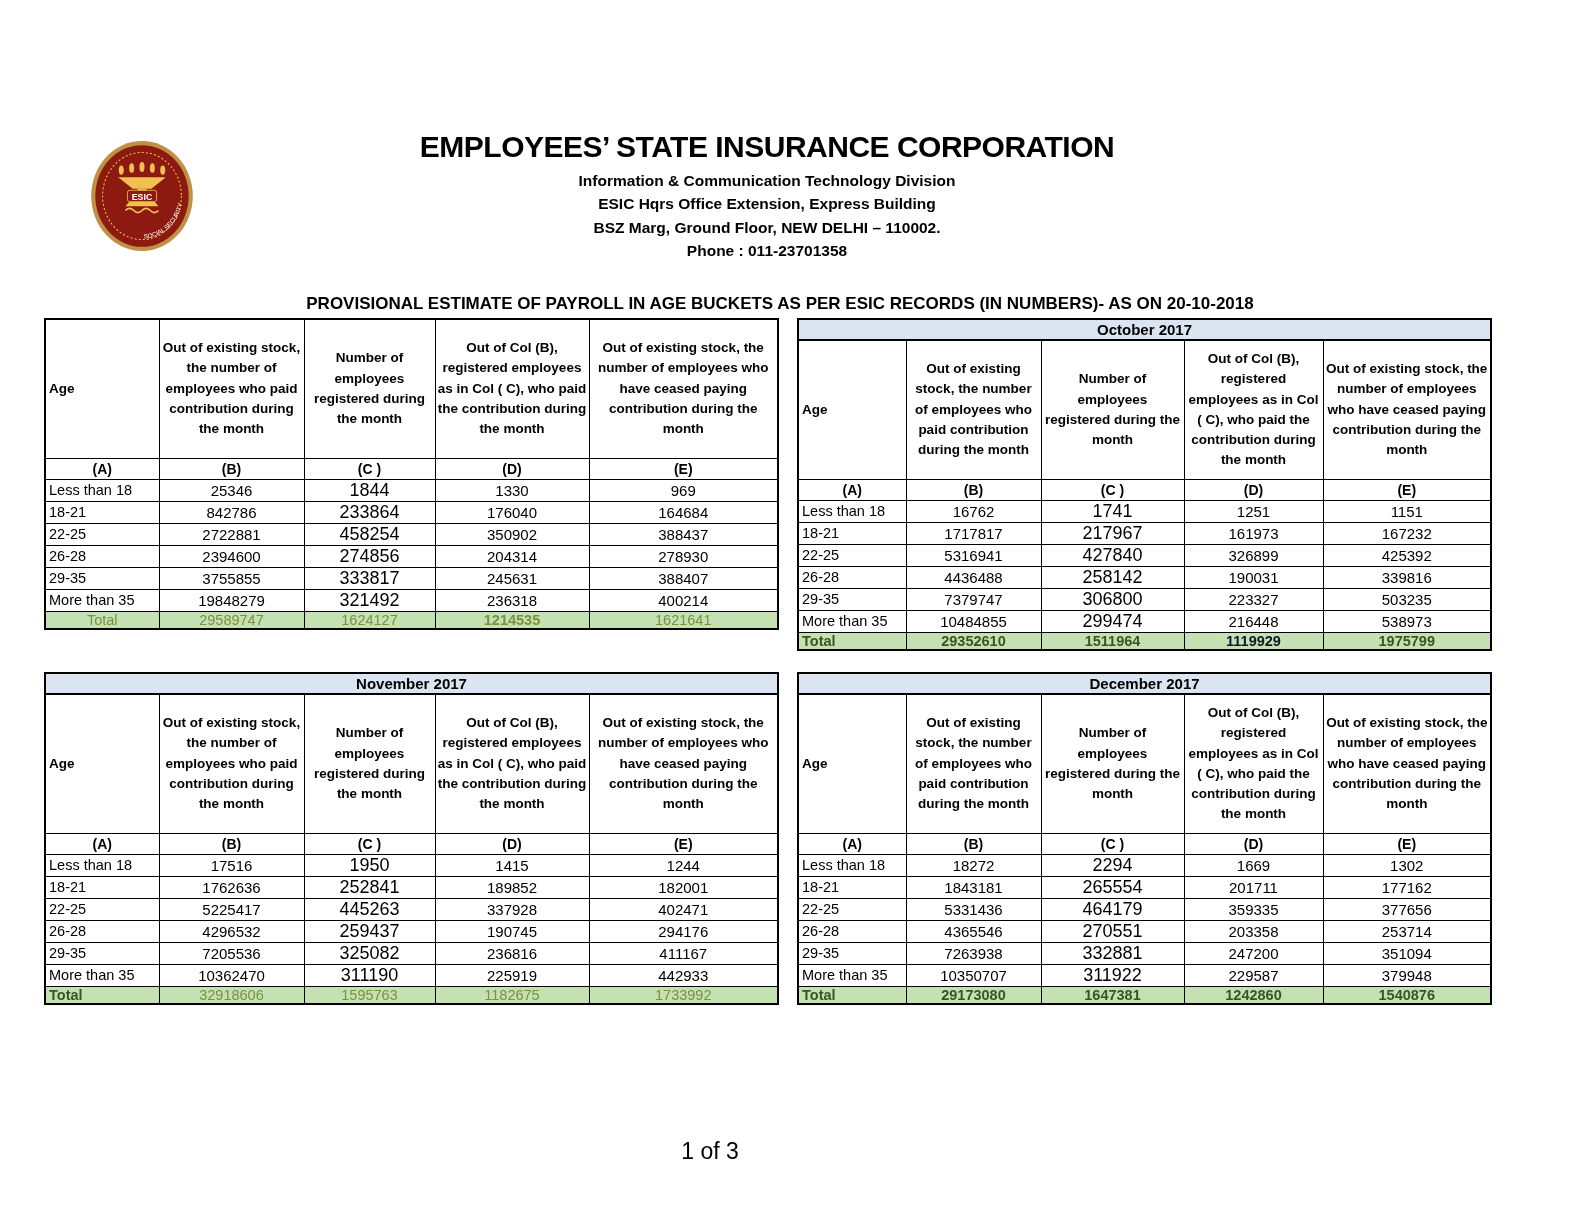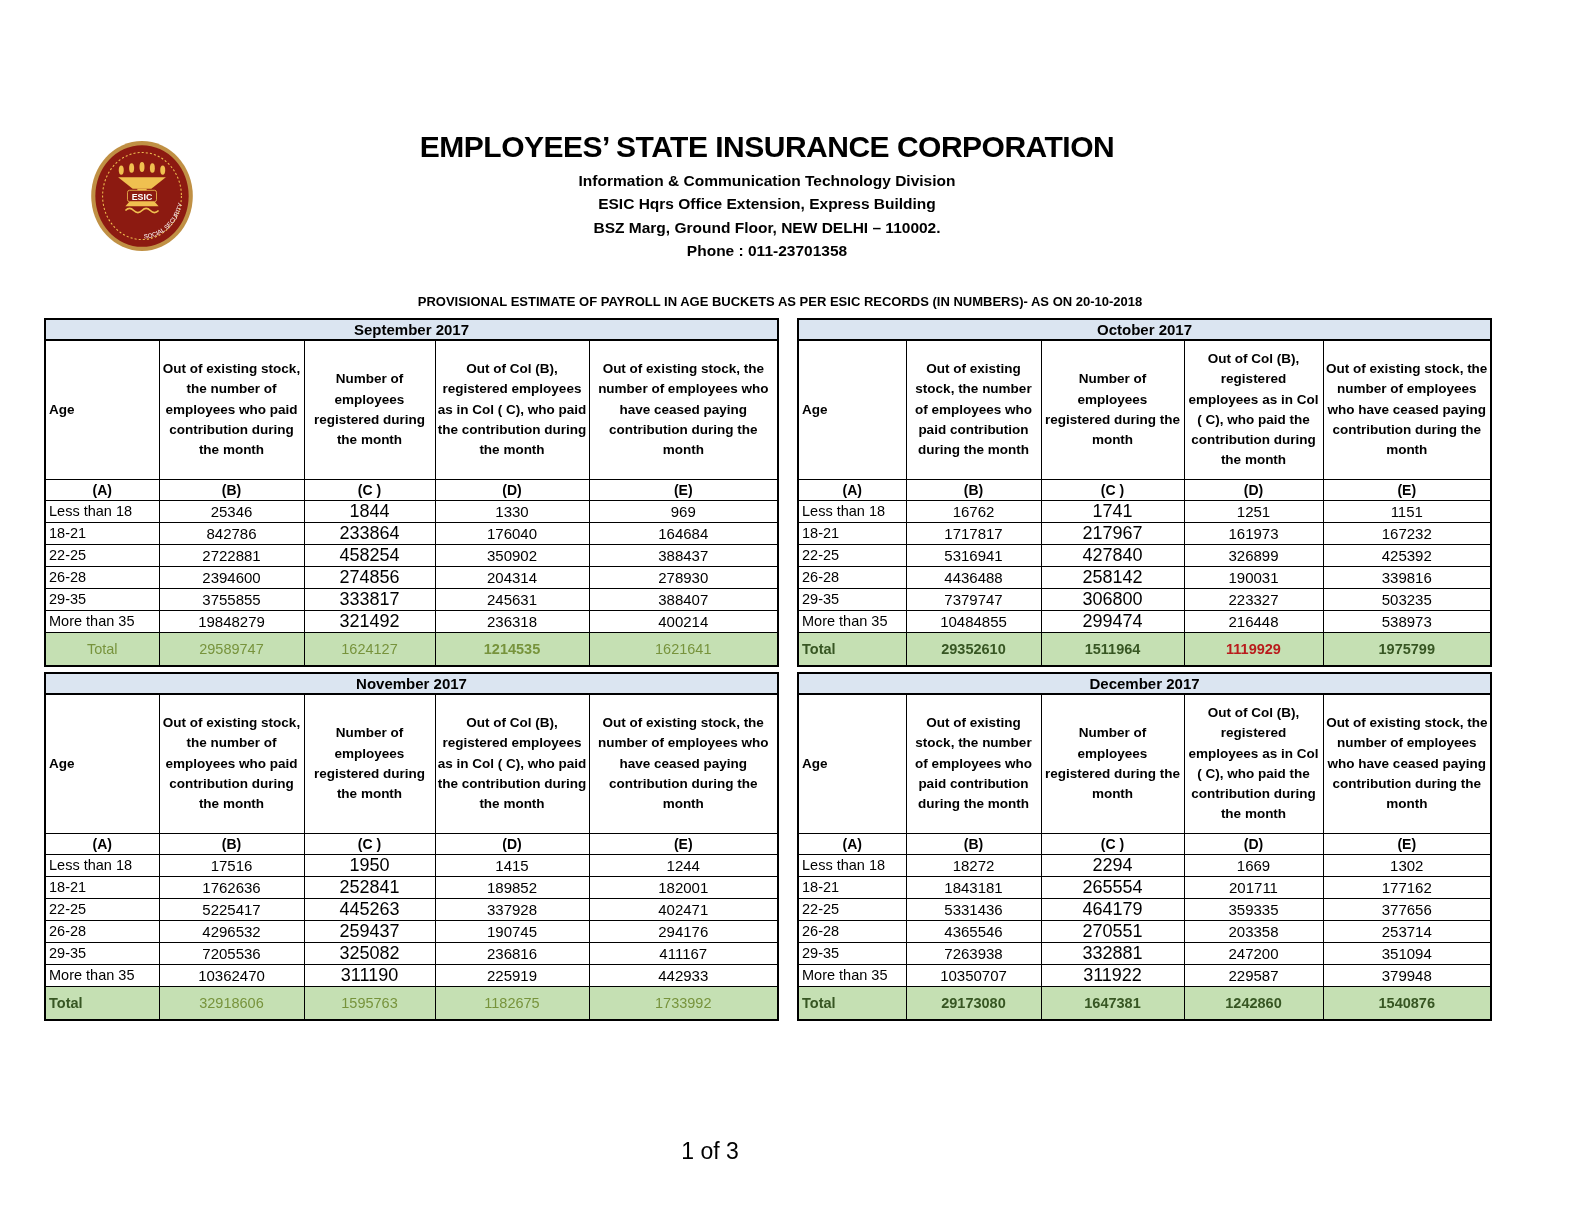--- a/index.html
+++ b/index.html
@@ -6,42 +6,42 @@
   html,body { width:1584px; height:1224px; background:#ffffff;
               font-family:"Liberation Sans", sans-serif; color:#000; }
   #page { position:relative; width:1584px; height:1224px; background:#fff; overflow:hidden; }
 
   
   #logo { position:absolute; left:90px; top:140px; width:104px; height:112px; }
   .hdr { position:absolute; left:0; width:1534px; text-align:center; }
   #title        { top:130px; font-size:30px; font-weight:bold; letter-spacing:-0.5px; }
   .sub          { font-size:15.5px; font-weight:bold; }
   #sub0 { top:172px; } #sub1 { top:195px; } #sub2 { top:219px; } #sub3 { top:242px; }
-  #rept { top:294px; font-size:13px; font-weight:bold; width:1560px; }
+  #rept { top:294px; font-size:17px; font-weight:bold; width:1560px; }
 
   
   table.month-table { position:absolute; border-collapse:collapse; table-layout:fixed;
                       border:2px solid #000; background:#fff; }
   #t0 { left:44px;  top:318px; width:733px; }
   #t1 { left:797px; top:318px; width:693px; }
   #t2 { left:44px;  top:672px; width:733px; }
   #t3 { left:797px; top:672px; width:693px; }
 
   .month-table td { border:1px solid #000; overflow:hidden; }
 
   tr.r-month td { height:21px; background:var(--month-bg,#dbe5f1); text-align:center;
                   font-size:15px; font-weight:bold; border-bottom:2px solid #000; }
   tr.r-head td  { height:139px; font-size:13.5px; font-weight:bold; text-align:center;
                   vertical-align:middle; line-height:1.5; padding:0 2px; }
   tr.r-head td.age-h { text-align:left; padding-left:3px; }
   tr.r-letters td { height:21px; font-size:14px; font-weight:bold; text-align:center; }
   tr.r-data td  { height:22px; font-size:15px; text-align:center; }
   tr.r-data td.age { text-align:left; font-size:14.5px; padding-left:3px; }
   tr.r-data td.c-col { font-size:18px; }
-  tr.r-total td { height:34px; background:var(--total-bg,#c5e0b3); font-size:14.5px;
+  tr.r-total td { height:17px; background:var(--total-bg,#c5e0b3); font-size:14.5px;
                   text-align:center; }
   tr.r-total td.t-label-left { text-align:left; padding-left:3px; }
 
   
   .t-left  col.c0{width:114px;} .t-left  col.c1{width:145px;} .t-left  col.c2{width:131px;}
   .t-left  col.c3{width:154px;} .t-left  col.c4{width:189px;}
   .t-right col.c0{width:108px;} .t-right col.c1{width:135px;} .t-right col.c2{width:143px;}
   .t-right col.c3{width:139px;} .t-right col.c4{width:168px;}
 
   
@@ -89,23 +89,20 @@
 
   <table id="t0" class="month-table t-left">
       <colgroup>
         <col class="c0">
         <col class="c1">
         <col class="c2">
         <col class="c3">
         <col class="c4">
       </colgroup>
       <tbody>
-        <tr class="r-month">
-          <td colspan="5">September 2017</td>
-        </tr>
         <tr class="r-head">
           <td class="age-h">Age</td>
           <td>Out of existing stock, the number of employees who paid contribution during the month</td>
           <td>Number of employees registered during the month</td>
           <td>Out of Col (B), registered employees as in Col ( C), who paid the contribution during the month</td>
           <td>Out of existing stock, the number of employees who have ceased paying contribution during the month</td>
         </tr>
         <tr class="r-letters">
           <td>(A)</td>
           <td>(B)</td>
@@ -229,21 +226,21 @@
           <td class="age">More than 35</td>
           <td>10484855</td>
           <td class="c-col">299474</td>
           <td>216448</td>
           <td>538973</td>
         </tr>
         <tr class="r-total">
           <td class="t-label-left" style="font-weight: bold; color: rgb(55, 86, 35);">Total</td>
           <td style="font-weight: bold; color: rgb(55, 86, 35);">29352610</td>
           <td style="font-weight: bold; color: rgb(55, 86, 35);">1511964</td>
-          <td style="font-weight: bold; color: #b91c1c;">1119929</td>
+          <td style="font-weight: bold; color: #0f172a;">1119929</td>
           <td style="font-weight: bold; color: rgb(55, 86, 35);">1975799</td>
         </tr>
       </tbody>
     </table>
   <table id="t2" class="month-table t-left">
       <colgroup>
         <col class="c0">
         <col class="c1">
         <col class="c2">
         <col class="c3">

